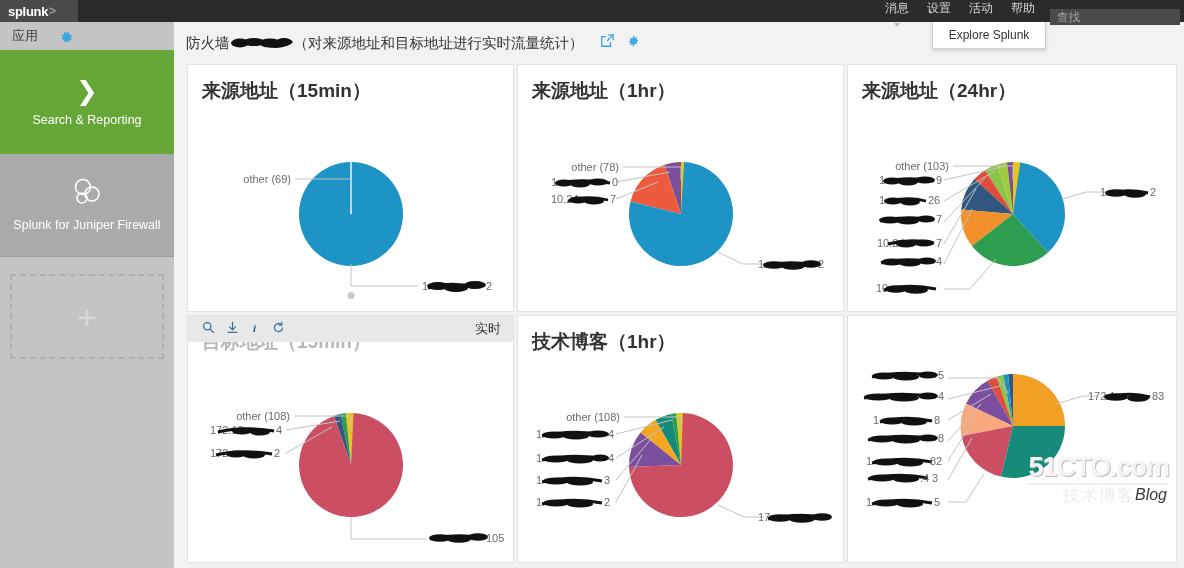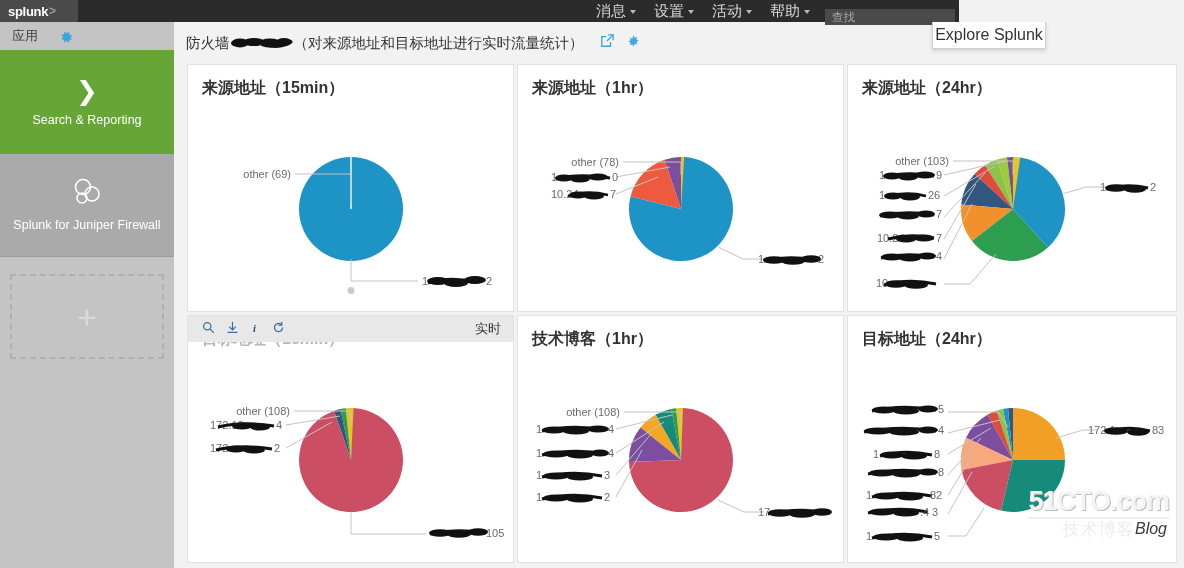--- a/index.html
+++ b/index.html
@@ -5,57 +5,57 @@
   * { box-sizing: border-box; margin: 0; padding: 0; }
   html, body {
     width: 1184px; height: 568px;
     font-family: "Liberation Sans", "DejaVu Sans", sans-serif;
     background: #f2f2f2; overflow: hidden;
   }
   body { position: relative; }
 
   
   #topbar {
-    position: absolute; top: 0; left: 0; width: 959px; height: 22px;
+    position: absolute; top: 0; left: 0; width: 1184px; height: 22px;
     background: #2b2b2b; display: flex; align-items: center;
     z-index: 40;
     justify-content: flex-end;
   }
   #logo-cell {
     width: 78px; height: 22px; background: #4a4a4a;
     display: flex; align-items: center; padding-left: 8px;
   }
   #logo-text {
     color: #ffffff; font-size: 13px; font-weight: bold; letter-spacing: -0.3px;
   }
   #logo-chevron { color: #9a9a9a; font-size: 12px; font-weight: bold; margin-left: 1px; }
   #topnav { margin-left: auto; display: flex; align-items: center; height: 22px; }
   .topnav-item {
-    color: #d6d6d6; font-size: 15px; padding: 0 9px; height: 22px;
-    display: flex; align-items: center; gap: 4px; cursor: pointer; white-space: nowrap;
+    color: #d6d6d6; font-size: 12px; padding: 0 9px; height: 22px;
+    display: flex; align-items: center; gap: 4px; cursor: pointer; white-space: nowrap; flex-direction: column;
   }
   .caret-down {
     width: 0; height: 0; border-left: 3.5px solid transparent;
     border-right: 3.5px solid transparent; border-top: 4px solid #b8b8b8;
     display: inline-block; margin-top: 2px;
   }
   #search-box {
     width: 130px; height: 16px; background: #4a4a4a; margin: 12px 4px 0 6px;
     display: flex; align-items: center; padding-left: 7px;
   }
   #search-placeholder { color: #a8a8a8; font-size: 11.5px; }
 
   
   #explore-dropdown {
     position: absolute; top: 22px; left: 932px; width: 114px; height: 27px;
     background: #ffffff; border: 1px solid #cfcfcf; border-top: none;
     box-shadow: 0 2px 4px rgba(0,0,0,0.14);
     display: flex; align-items: center; justify-content: center; z-index: 50;
   }
-  #explore-item { font-size: 16px; color: #333333; cursor: pointer; }
+  #explore-item { font-size: 12px; color: #333333; cursor: pointer; }
 
   
   #sidebar {
     position: absolute; top: 22px; left: 0; width: 174px; height: 546px;
     background: #c4c4c4;
   }
   #apps-header {
     height: 28px; display: flex; align-items: center; padding-left: 12px; gap: 22px;
     background: #c4c4c4;
   }
@@ -93,21 +93,21 @@
   #title-icons { display: flex; align-items: center; gap: 13px; margin-left: 6px; }
 
   #panel-grid {
     display: grid; grid-template-columns: 327px 327px 330px;
     grid-template-rows: 248px 248px; gap: 3px; padding: 0 0 0 13px;
   }
   .panel {
     background: #ffffff; border: 1px solid #e3e3e3; position: relative; overflow: hidden;
   }
   .panel-title {
-    font-size: 16px; color: #333333; font-weight: bold; padding: 13px 0 0 14px;
+    font-size: 19px; color: #333333; font-weight: bold; padding: 13px 0 0 14px;
   }
   .panel-body { position: relative; width: 100%; height: 200px; }
   .chart-svg { display: block; }
   .panel-dot {
     position: absolute; bottom: 5px; left: 50%; transform: translateX(-50%);
     width: 7px; height: 7px; border-radius: 50%; background: #c9c9c9;
   }
 
   
   #panel-toolbar {
@@ -503,21 +503,20 @@
             <ellipse cx="262" cy="163" rx="12" ry="3.8" fill="#111"></ellipse>
             <ellipse cx="284" cy="164" rx="13" ry="3.8" fill="#111"></ellipse>
             <ellipse cx="304" cy="162" rx="10" ry="3.8" fill="#111"></ellipse>
             <path d="M250 164 Q280 157 312 163" stroke="#111" stroke-width="3" fill="none"></path>
           </g>
         </svg>
       </div>
     </div>
 
     <div class="panel">
-      <div class="panel-title">目标地址（24hr）</div>
       <div class="panel-body">
         <svg class="chart-svg" width="330" height="200" viewBox="0 0 330 200">
           <g transform="translate(165,110)">
             <path d="M0 0 L0 -52 A52 52 0 0 0 -5.0 -51.8 Z" fill="#31567f"></path>
             <path d="M0 0 L-5.0 -51.8 A52 52 0 0 0 -10.0 -51.0 Z" fill="#1e93c6"></path>
             <path d="M0 0 L-10.0 -51.0 A52 52 0 0 0 -16.5 -49.3 Z" fill="#8bc34a"></path>
             <path d="M0 0 L-16.5 -49.3 A52 52 0 0 0 -25.5 -45.3 Z" fill="#e04c3c"></path>
             <path d="M0 0 L-25.5 -45.3 A52 52 0 0 0 -47.0 -22.2 Z" fill="#7b4f9d"></path>
             <path d="M0 0 L-47.0 -22.2 A52 52 0 0 0 -51.5 10.0 Z" fill="#f9a77c"></path>
             <path d="M0 0 L-51.5 10.0 A52 52 0 0 0 -12.0 50.6 Z" fill="#cc4e63"></path>

